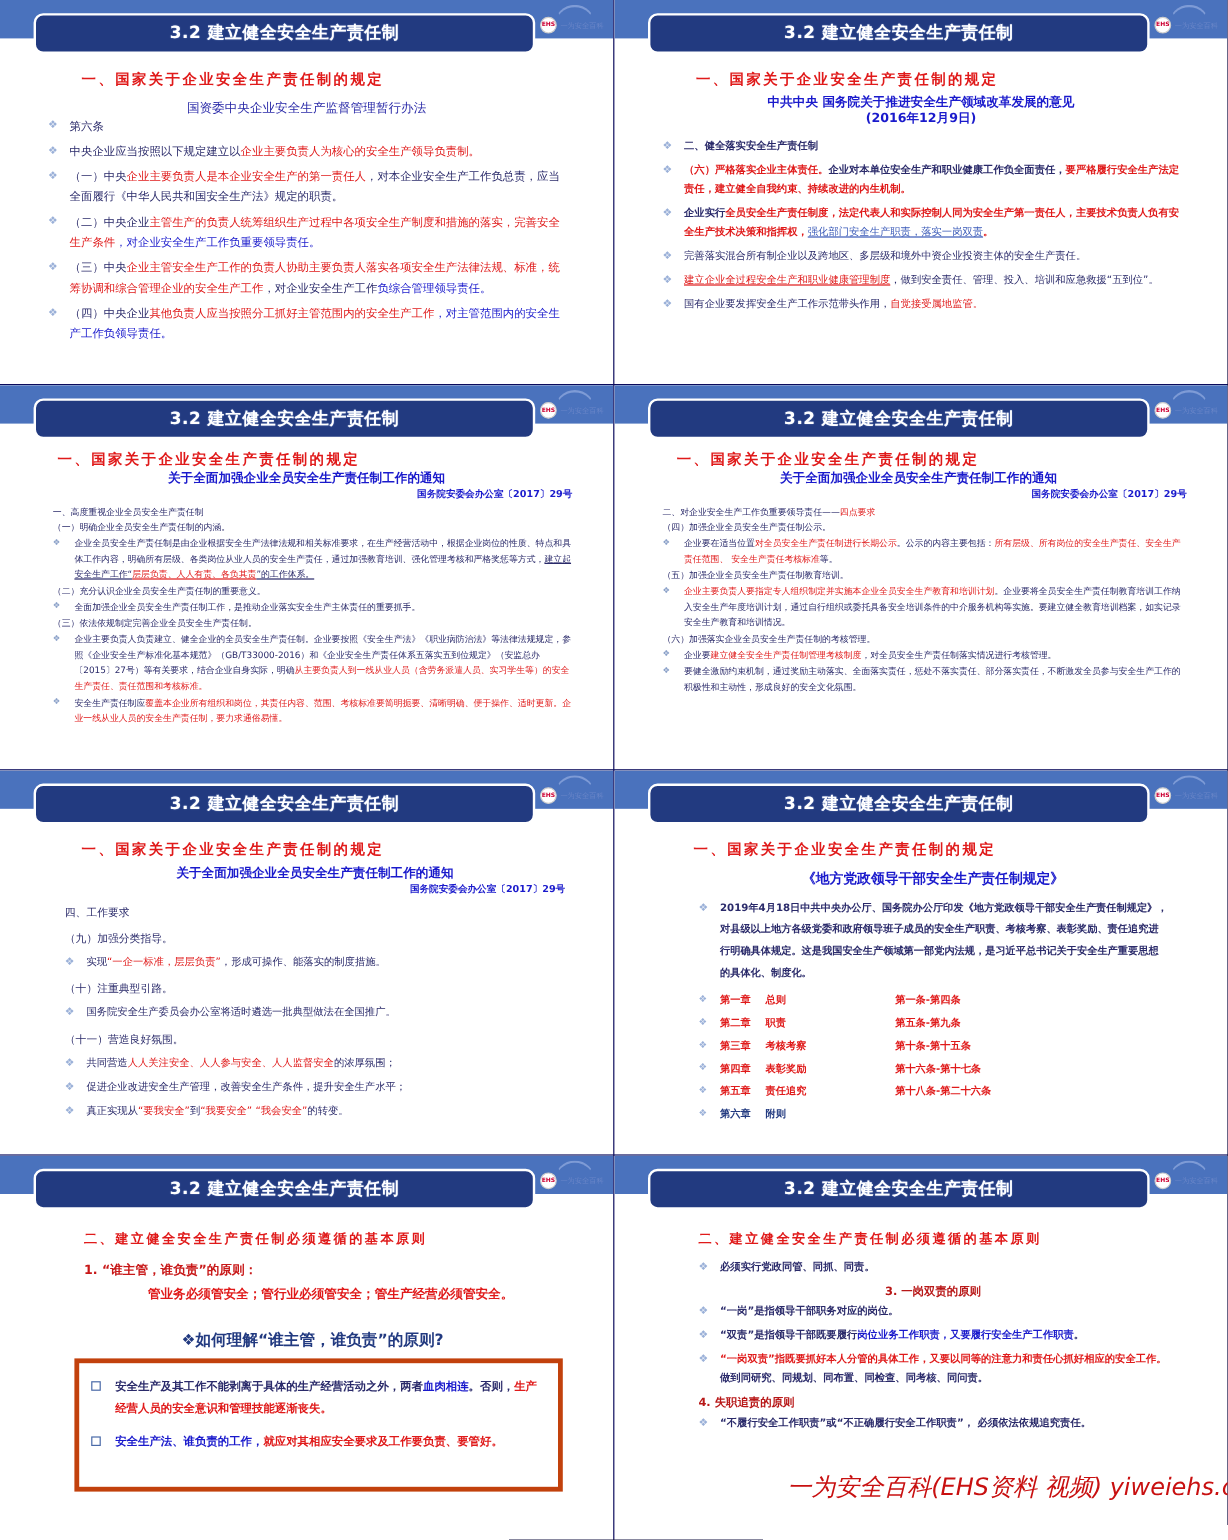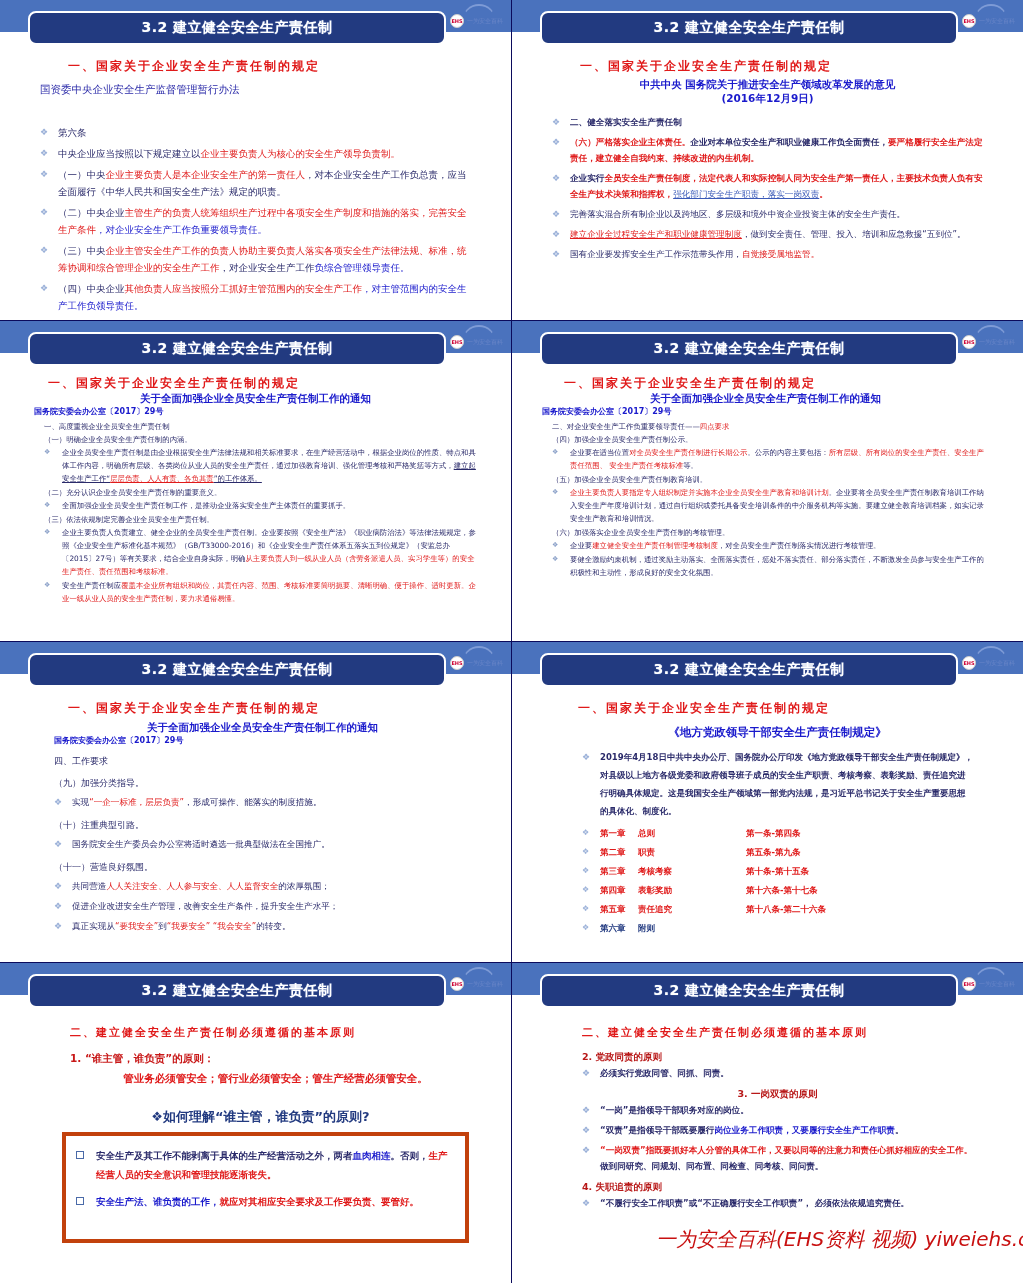--- a/index.html
+++ b/index.html
@@ -9,22 +9,22 @@
   .slide { position: relative; background: #ffffff; overflow: hidden; }
   .strip { position: absolute; left: 0; top: 0; width: 100%; height: 32px; background: #4a72bd; }
   .titlebar { position: absolute; left: 28px; top: 11px; width: 418px; height: 34px; background: #223a80; border: 2px solid #ffffff; border-radius: 8px; color: #ffffff; font-weight: bold; font-size: 14px; display: flex; align-items: center; justify-content: center; letter-spacing: 0.5px; text-shadow: 0 0 1px #9bb0e0; }
   .logo { position: absolute; left: 450px; top: 14px; display: flex; align-items: center; gap: 3px; }
   .logo-badge { width: 14px; height: 14px; border-radius: 50%; background: #fff; border: 1px solid #ccc; font-size: 5px; font-weight: bold; color: #c03; display: flex; align-items: center; justify-content: center; }
   .logo-text { font-size: 6px; color: #6a86c8; }
   .logo-arc { position: absolute; left: 462px; top: 4px; width: 34px; height: 34px; border-radius: 50%; border-top: 2px solid #7e9bd6; border-left: 1px solid transparent; border-right: 1px solid transparent; border-bottom: none; }
   .content { position: absolute; left: 0; top: 50px; width: 100%; bottom: 0; padding: 0 40px; }
   .sec-head { color: #e01a1a; font-weight: bold; font-size: 12px; letter-spacing: 2px; margin-left: 28px; margin-top: 4px; }
   .doc-title { color: #1a1acc; font-weight: bold; font-size: 10.5px; text-align: center; }
-  .doc-sub { color: #1a1acc; font-weight: bold; font-size: 8px; text-align: left; }
-  .doc-title-serif { color: #2a2aa8; font-family: Liberation Serif, serif; font-size: 10.5px; margin: 8px 0 27px; }
+  .doc-sub { color: #1a1acc; font-weight: bold; font-size: 8px; text-align: right; }
+  .doc-title-serif { color: #2a2aa8; font-family: Liberation Serif, serif; font-size: 10.5px; text-align: center; margin: 8px 0 0; }
   .item { position: relative; padding-left: 18px; color: #2a2a6a; line-height: 17px; margin-bottom: 4px; font-size: 9.5px; }
   .item.sm { font-size: 7.4px; line-height: 13px; margin-bottom: 1px; }
   .item.md { font-size: 8.6px; line-height: 16px; }
   .bullet { position: absolute; left: 0; top: 0; color: #2a5aa0; font-size: 9px; }
   .item.sm .bullet { font-size: 7px; color: #8aa0c8; }
   .light .bullet { color: #9ab0d8; }
   .plain { color: #2a2a6a; font-size: 7.4px; line-height: 13px; }
   .plain.md { font-size: 9px; line-height: 22px; }
   .red { color: #e01a1a; }
   .blue { color: #1a1acc; }
@@ -230,21 +230,20 @@
     <div class="strip"></div>
     <div class="logo-arc"></div>
     <div class="titlebar">3.2  建立健全安全生产责任制</div>
     <div class="logo">
         <span class="logo-badge">EHS</span>
         <span class="logo-text">一为安全百科</span>
       </div>
     <div class="content" style="top:58px; padding:0 50px 0 70px;">
       <div class="sec-head serif" style="font-size:11px; margin-left:0;">二、建立健全安全生产责任制必须遵循的基本原则</div>
       <div class="rich" style="margin-top:8px;">
-          <div class="bold" style="color: rgb(184, 24, 24); font-size: 9.5px; line-height: 17px;"><span>2. 党政同责的原则</span></div>
           <div class="item md light bold"><span class="bullet">❖</span><span>必须实行党政同管、同抓、同责。</span></div>
           <div class="bold" style="color: rgb(184, 24, 24); font-size: 9.5px; line-height: 17px; text-align: center;"><span>3. 一岗双责的原则</span></div>
           <div class="item md light bold"><span class="bullet">❖</span><span>“一岗”是指领导干部职务对应的岗位。</span></div>
           <div class="item md light bold"><span class="bullet">❖</span><span>“双责”是指领导干部既要履行</span><span class="blue">岗位业务工作职责，又要履行安全生产工作职责</span><span>。</span></div>
           <div class="item md light bold"><span class="bullet">❖</span><span class="red">“一岗双责”指既要抓好本人分管的具体工作，又要以同等的注意力和责任心抓好相应的安全工作。</span><span>做到同研究、同规划、同布置、同检查、同考核、同问责。</span></div>
           <div class="bold" style="color: rgb(184, 24, 24); font-size: 9.5px; line-height: 17px;"><span>4. 失职追责的原则</span></div>
           <div class="item md light bold"><span class="bullet">❖</span><span>“不履行安全工作职责”或“不正确履行安全工作职责”， 必须依法依规追究责任。</span></div>
         </div>
     </div>
   </div>

